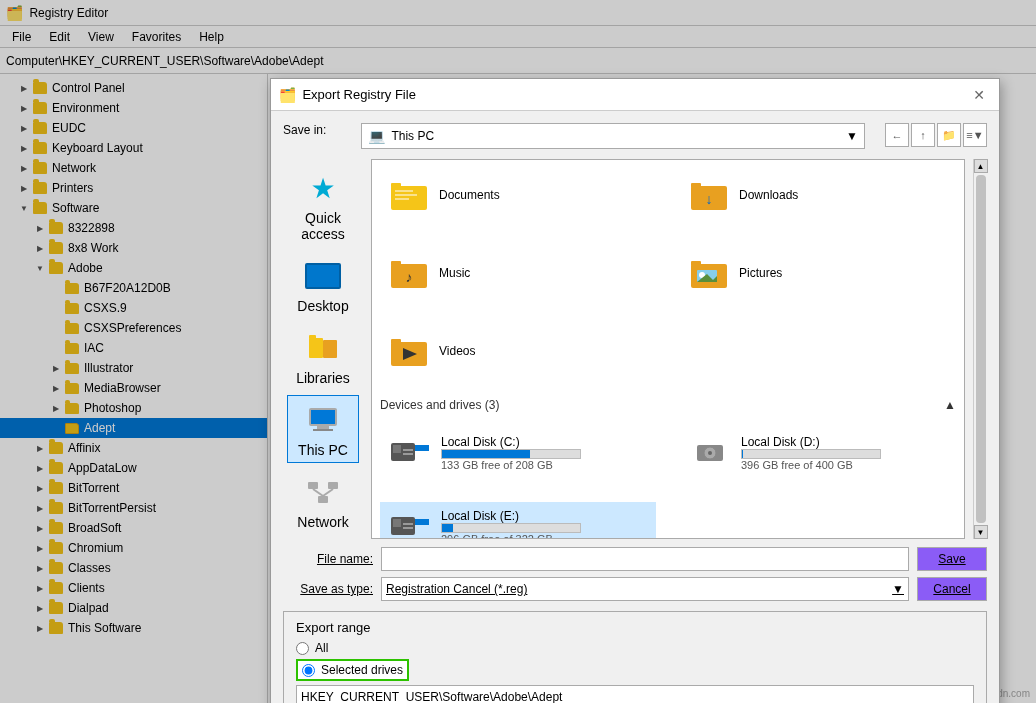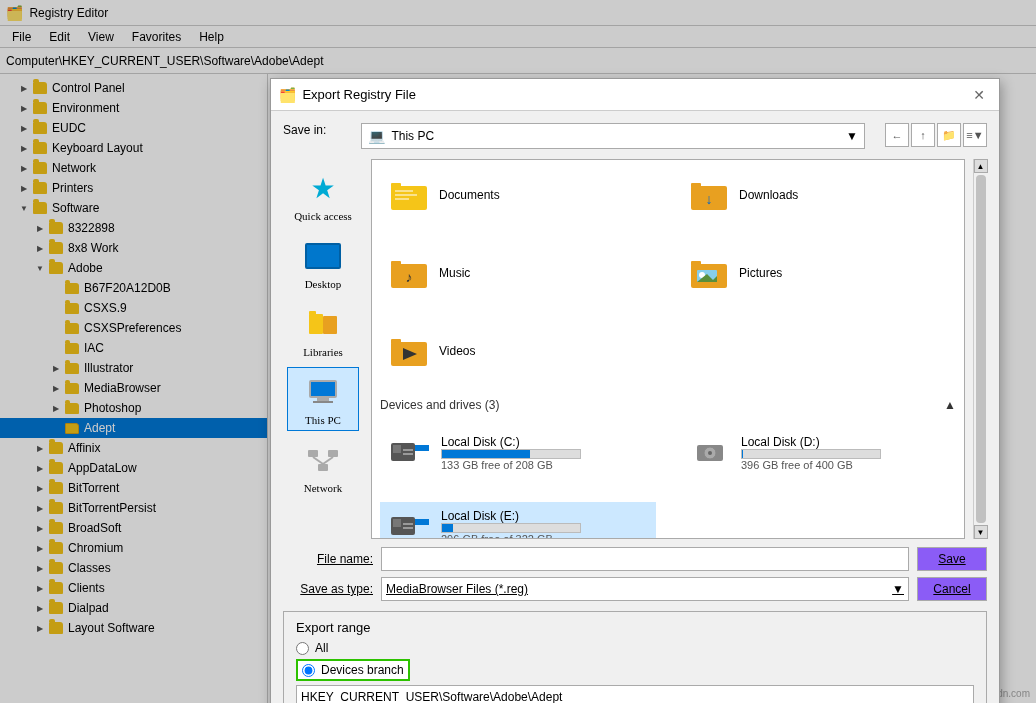--- a/index.html
+++ b/index.html
@@ -285,24 +285,23 @@
     }
     .shortcut-item.active { background: #cce8ff; border-color: #0078d7; }
     .shortcut-icon {
       width: 40px;
       height: 40px;
       display: flex;
       align-items: center;
       justify-content: center;
     }
     .shortcut-label {
-      font-size: 11px;
+      font-size: 14px;
       text-align: center;
       margin-top: 2px;
-      font-family: Liberation Serif, serif;
     }
 
     
     .file-browser {
       flex: 1;
       border: 1px solid #aaa;
       background: #fff;
       overflow-y: auto;
       padding: 8px;
     }
@@ -715,21 +714,21 @@
       <span class="folder-icon">
           <div class="folder-yellow"></div>
         </span>
       <span class="tree-label">Dialpad</span>
     </div>
     <div class="tree-item indent-2">
       <span class="expander">▶</span>
       <span class="folder-icon">
           <div class="folder-yellow"></div>
         </span>
-      <span class="tree-label">Layout Software</span>
+      <span class="tree-label">This Software</span>
     </div>
   </div>
 
   <div class="right-panel"></div>
 </div>
 
 <div class="modal-overlay"></div>
 
 <div class="dialog">
 
@@ -952,35 +951,35 @@
 
       <div class="field-row">
         <span class="field-label">File name:</span>
         <input class="field-input" type="text" value="" style="">
         <button class="action-btn">Save</button>
       </div>
 
       <div class="field-row">
         <span class="field-label">Save as type:</span>
         <div class="field-dropdown">
-          <span>MediaBrowser Files (*.reg)</span>
+          <span>Registration Cancel (*.reg)</span>
           <span>▼</span>
         </div>
         <button class="action-btn">Cancel</button>
       </div>
 
       <div class="export-range">
         <div class="export-range-title">Export range</div>
         <div class="radio-row">
           <input type="radio" name="export_range" id="radio_all" style="">
           <label class="radio-label" for="radio_all">All</label>
         </div>
         <div class="selected-branch-row">
           <input type="radio" name="export_range" id="radio_branch" checked="" style="">
-          <label class="radio-label" for="radio_branch">Devices branch</label>
+          <label class="radio-label" for="radio_branch">Selected drives</label>
         </div>
         <input class="branch-path-input" type="text" value="HKEY_CURRENT_USER\Software\Adobe\Adept" style="">
       </div>
     </div>
   </div>
 </div>
 
 <div class="appuals-logo">A•PPUALS</div>
 <div class="watermark">wsxdn.com</div>
 

